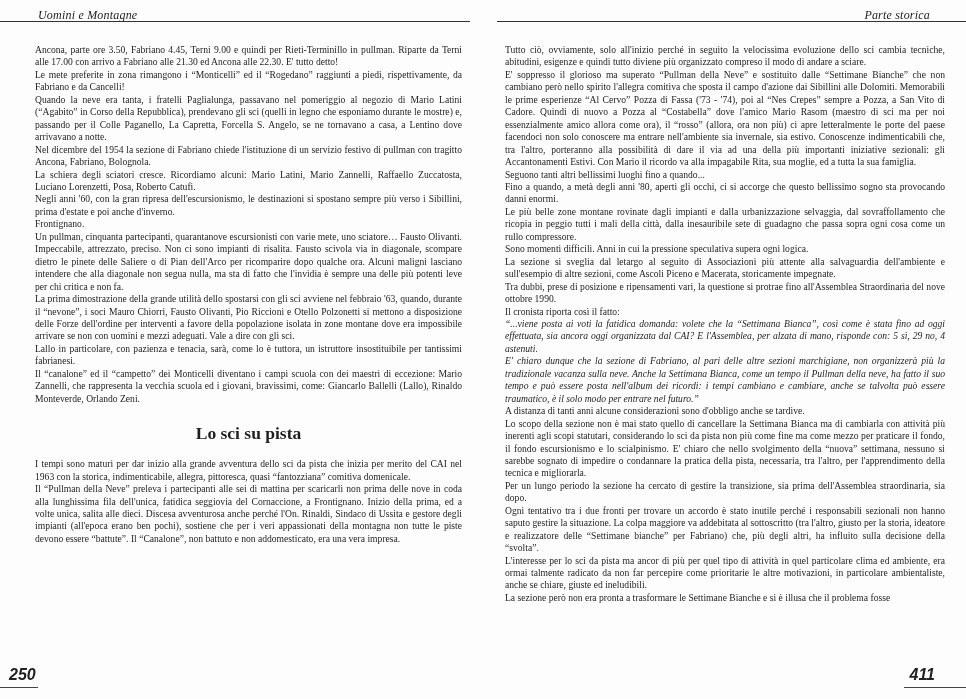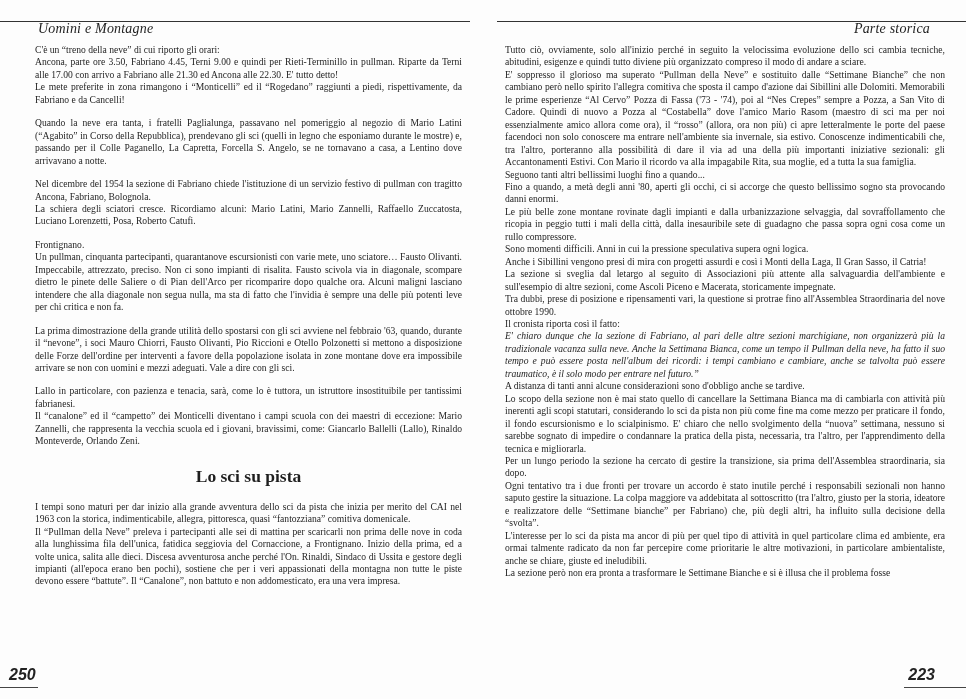--- a/index.html
+++ b/index.html
@@ -11,23 +11,23 @@
     font-family: "Liberation Serif", serif;
     color: #1e1e1e;
     overflow: hidden;
   }
   .page { position: absolute; top: 0; height: 699px; }
   .page-left { left: 0; width: 470px; }
   .page-right { left: 487px; width: 479px; }
 
   .running-header {
     position: absolute;
-    top: 21px;
+    top: 8px;
     font-style: italic;
-    font-size: 14px;
+    font-size: 12px;
     letter-spacing: 0.2px;
     white-space: nowrap;
   }
   .page-left .running-header { left: 38px; }
   .page-right .running-header { right: 36px; }
 
   .header-rule { position: absolute; top: 21px; height: 1px; background: #333; }
   .page-left .header-rule { left: 0; width: 470px; }
   .page-right .header-rule { left: 10px; right: 0; }
 
@@ -37,21 +37,21 @@
     text-align: justify;
     font-size: 9.6px;
     line-height: 12.45px;
   }
   .page-left .content { left: 35px; width: 427px; }
   .page-right .content { left: 18px; width: 440px; }
 
   p.para { margin: 0; padding: 0; }
   p.para.italic { font-style: italic; }
 
-  #left-content > * + * { margin-top: 11px; }
+  #left-content > * + * { margin-top: 0; }
   #left-content .section-heading {
     font-size: 17.5px;
     font-weight: bold;
     font-style: normal;
     text-align: center;
     line-height: 22px;
     margin-top: 17px;
     margin-bottom: 14px;
   }
 
@@ -74,30 +74,32 @@
 </head>
 <body>
 
 <div class="spread">
 
   <div class="page page-left">
     <div class="running-header">Uomini e Montagne</div>
     <div class="header-rule"></div>
     <div class="content" id="left-content">
         <div>
-          <p class="para">C'è un “treno della neve” di cui riporto gli orari:</p>
           <p class="para">Ancona, parte ore 3.50, Fabriano 4.45, Terni  9.00 e quindi per Rieti-Terminillo in pullman. Riparte da Terni alle 17.00 con arrivo a Fabriano alle 21.30 ed Ancona alle 22.30. E' tutto detto!</p>
           <p class="para">Le mete preferite in zona rimangono i “Monticelli” ed il “Rogedano” raggiunti a piedi, rispettivamente, da Fabriano e da Cancelli!</p>
         </div>
         <div>
           <p class="para">Quando la neve era tanta, i fratelli Paglialunga, passavano nel pomeriggio al negozio di Mario Latini (“Agabito” in Corso della Repubblica), prendevano gli sci (quelli in legno che esponiamo durante le mostre) e, passando per il Colle Paganello, La Capretta, Forcella S. Angelo, se ne tornavano a casa, a Lentino dove arrivavano a notte.</p>
         </div>
         <div>
           <p class="para">Nel dicembre del 1954 la sezione di Fabriano chiede l'istituzione di un servizio festivo di pullman con tragitto Ancona, Fabriano, Bolognola.</p>
           <p class="para">La schiera degli sciatori cresce. Ricordiamo alcuni: Mario Latini, Mario Zannelli, Raffaello Zuccatosta, Luciano Lorenzetti, Posa, Roberto Catufi.</p>
+        </div>
+        <div>
+          <p class="para">Negli anni '60, con la gran ripresa dell'escursionismo, le destinazioni si spostano sempre più verso i Sibillini, prima d'estate e poi anche d'inverno.</p>
         </div>
         <div>
           <p class="para">Frontignano.</p>
           <p class="para">Un pullman, cinquanta partecipanti, quarantanove escursionisti con varie mete, uno sciatore… Fausto Olivanti. Impeccabile, attrezzato, preciso. Non ci sono impianti di risalita. Fausto scivola via in diagonale, scompare dietro le pinete delle Saliere o di Pian dell'Arco per ricomparire dopo qualche ora. Alcuni maligni lasciano intendere che alla diagonale non segua nulla, ma sta di fatto che l'invidia è sempre una delle più potenti leve per chi critica e non fa.</p>
         </div>
         <div>
           <p class="para">La prima dimostrazione della grande utilità dello spostarsi con gli sci avviene nel febbraio '63, quando, durante il “nevone”, i soci Mauro Chiorri, Fausto Olivanti, Pio Riccioni e Otello Polzonetti si mettono a disposizione delle Forze dell'ordine per interventi a favore della popolazione isolata in zone montane dove era impossibile arrivare se non con uomini e mezzi adeguati. Vale a dire con gli sci.</p>
         </div>
         <div>
           <p class="para">Lallo in particolare, con pazienza e tenacia, sarà, come lo è tuttora, un istruttore insostituibile per tantissimi fabrianesi.</p>
@@ -116,29 +118,29 @@
   <div class="page page-right">
     <div class="running-header">Parte storica</div>
     <div class="header-rule"></div>
     <div class="content" id="right-content">
         <p class="para">Tutto ciò, ovviamente, solo all'inizio perché in seguito la velocissima evoluzione dello sci cambia tecniche, abitudini, esigenze e quindi tutto diviene più organizzato compreso il modo di andare a sciare.</p>
         <p class="para">E' soppresso il glorioso ma superato “Pullman della Neve” e sostituito dalle “Settimane Bianche” che non cambiano però nello spirito l'allegra comitiva che sposta il campo d'azione dai Sibillini alle Dolomiti. Memorabili le prime esperienze “Al Cervo” Pozza di Fassa ('73 - '74), poi al “Nes Crepes” sempre a Pozza, a San Vito di Cadore. Quindi di nuovo a Pozza al “Costabella” dove l'amico Mario Rasom (maestro di sci ma per noi essenzialmente amico allora come ora), il “rosso” (allora, ora non più) ci apre letteralmente le porte del paese facendoci non solo conoscere ma entrare nell'ambiente sia invernale, sia estivo. Conoscenze indimenticabili che, tra l'altro, porteranno alla possibilità di dare il via ad una della più importanti iniziative sezionali: gli Accantonamenti Estivi. Con Mario il ricordo va alla impagabile Rita, sua moglie, ed a tutta la sua famiglia.</p>
         <p class="para">Seguono tanti altri bellissimi luoghi fino a quando...</p>
         <p class="para">Fino a quando, a metà degli anni '80, aperti gli occhi, ci si accorge che questo bellissimo sogno sta provocando danni enormi.</p>
         <p class="para">Le più belle zone montane rovinate dagli impianti e dalla urbanizzazione selvaggia, dal sovraffollamento che ricopia in peggio tutti i mali della città, dalla inesauribile sete di guadagno che passa sopra ogni cosa come un rullo compressore.</p>
         <p class="para">Sono momenti difficili. Anni in cui la pressione speculativa supera ogni logica.</p>
-        <p class="para">Anche i Sibillini vengono presi di mira con progetti assurdi e così i Monti della Laga, Il Gran Sasso, il Catria!</p>
         <p class="para">La sezione si sveglia dal letargo al seguito di Associazioni più attente alla salvaguardia dell'ambiente e sull'esempio di altre sezioni, come Ascoli Piceno e Macerata, storicamente impegnate.</p>
         <p class="para">Tra dubbi, prese di posizione e ripensamenti vari, la questione si protrae fino all'Assemblea Straordinaria del nove ottobre 1990.</p>
         <p class="para">Il cronista riporta così il fatto:</p>
+        <p class="para italic">“...viene posta ai voti la fatidica domanda: volete che la “Settimana Bianca”, così come è stata fino ad oggi effettuata, sia ancora oggi organizzata dal CAI? E l'Assemblea, per alzata di mano, risponde con: 5 sì, 29 no, 4 astenuti.</p>
         <p class="para italic">E' chiaro dunque che la sezione di Fabriano, al pari delle altre sezioni marchigiane, non organizzerà più la tradizionale vacanza sulla neve. Anche la Settimana Bianca, come un tempo il Pullman della neve, ha fatto il suo tempo e può essere posta nell'album dei ricordi: i tempi cambiano e cambiare, anche se talvolta può essere traumatico, è il solo modo per entrare nel futuro.”</p>
         <p class="para">A distanza di tanti anni alcune considerazioni sono d'obbligo anche se tardive.</p>
         <p class="para">Lo scopo della sezione non è mai stato quello di cancellare la Settimana Bianca ma di cambiarla con attività più inerenti agli scopi statutari, considerando lo sci da pista non più come fine ma come mezzo per praticare il fondo, il fondo escursionismo e lo scialpinismo. E' chiaro che nello svolgimento della “nuova” settimana, nessuno si sarebbe sognato di impedire o condannare la pratica della pista, necessaria, tra l'altro, per l'apprendimento della tecnica e migliorarla.</p>
         <p class="para">Per un lungo periodo la sezione ha cercato di gestire la transizione, sia prima dell'Assemblea straordinaria, sia dopo.</p>
         <p class="para">Ogni tentativo tra i due fronti per trovare un accordo è stato inutile perché i responsabili sezionali non hanno saputo gestire la situazione. La colpa maggiore va addebitata al sottoscritto (tra l'altro, giusto per la storia, ideatore e realizzatore delle “Settimane bianche” per Fabriano) che, più degli altri, ha influito sulla decisione della “svolta”.</p>
         <p class="para">L'interesse per lo sci da pista ma ancor di più per quel tipo di attività in quel particolare clima ed ambiente, era ormai talmente radicato da non far percepire come prioritarie le altre motivazioni, in particolare ambientaliste, anche se chiare, giuste ed ineludibili.</p>
         <p class="para">La sezione però non era pronta a trasformare le Settimane Bianche e si è illusa che il problema fosse</p>
       </div>
-    <div class="page-number">223</div>
+    <div class="page-number">411</div>
     <div class="page-number-rule"></div>
   </div>
 
 </div>
 
 </body></html>

